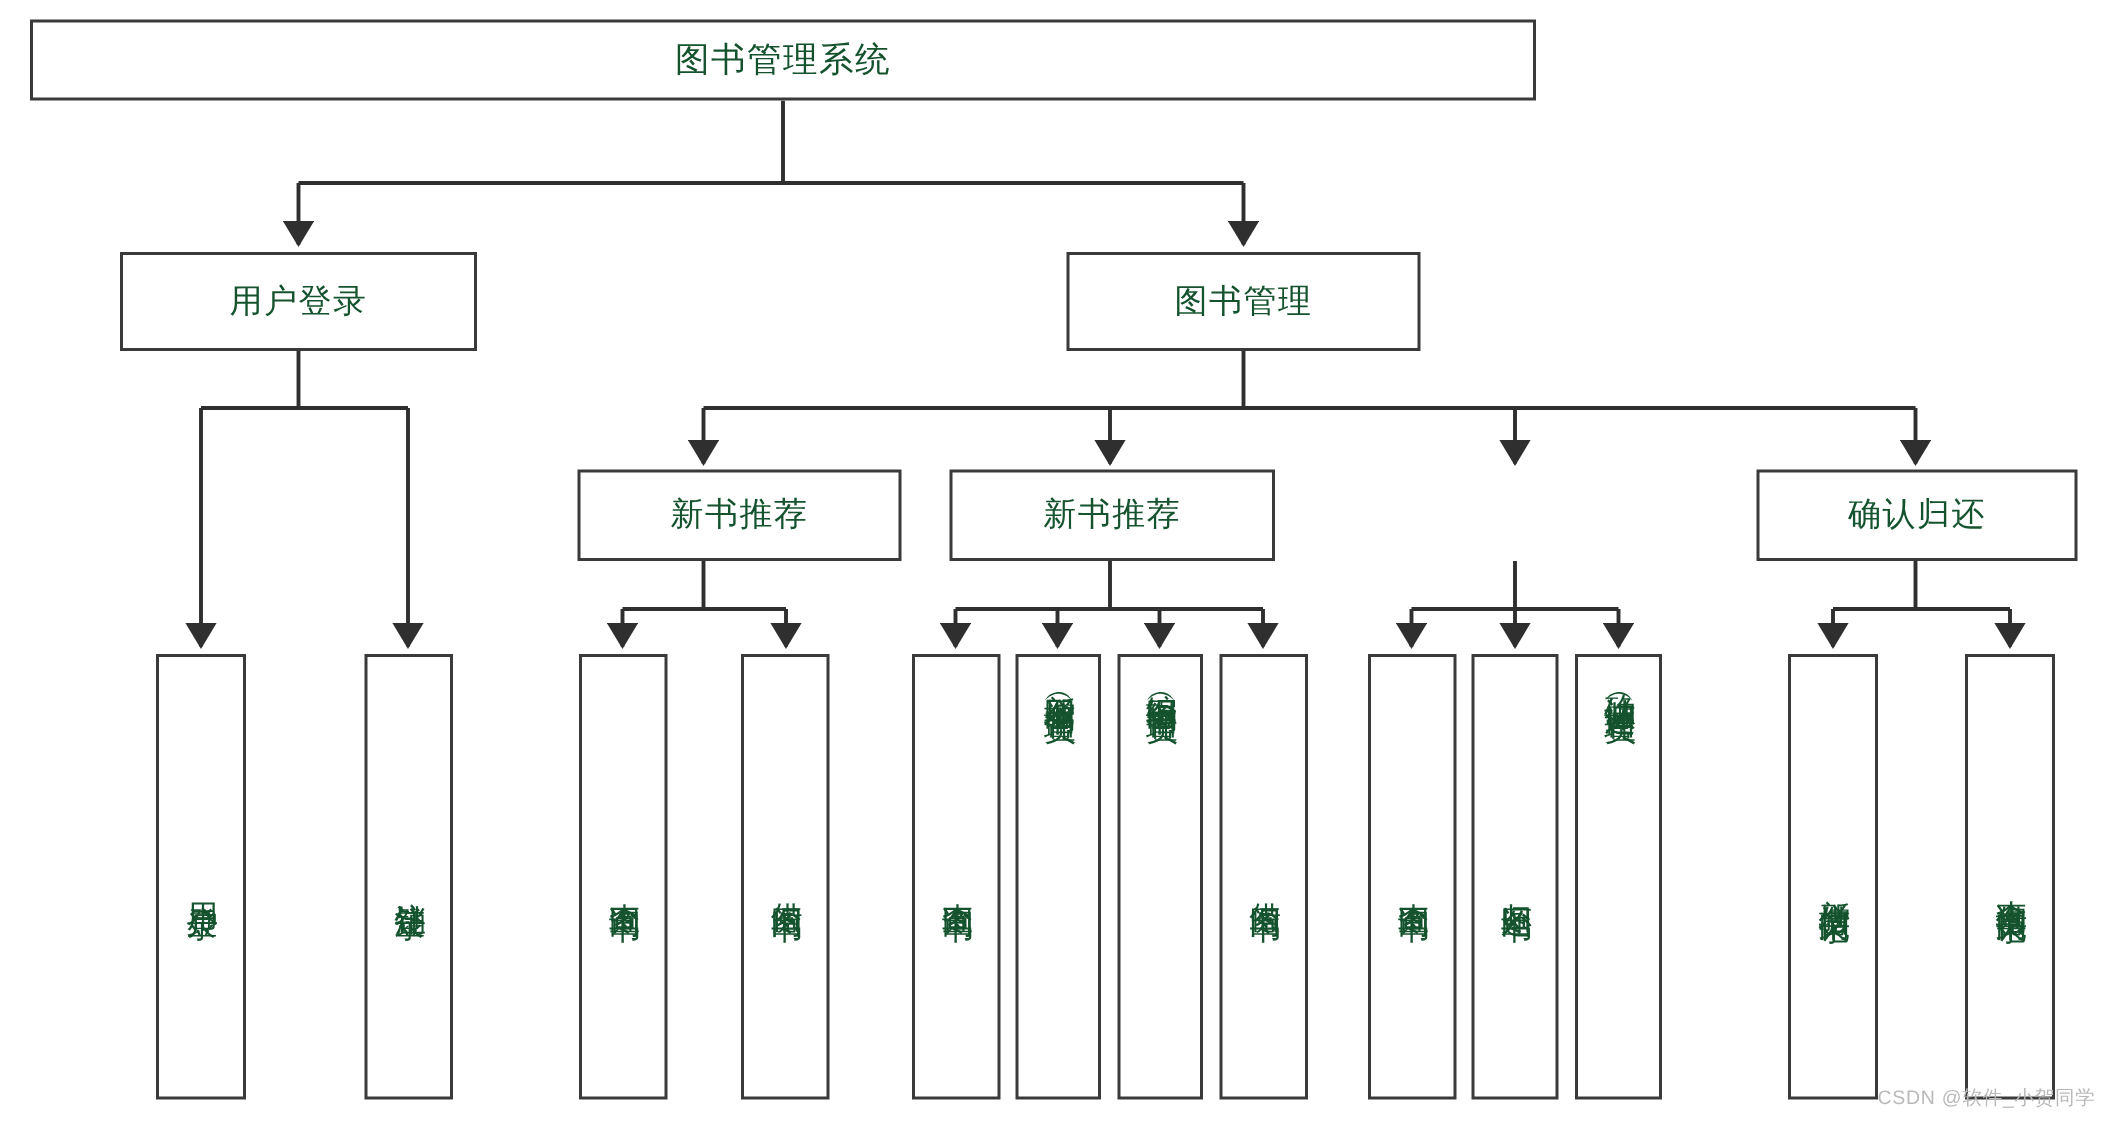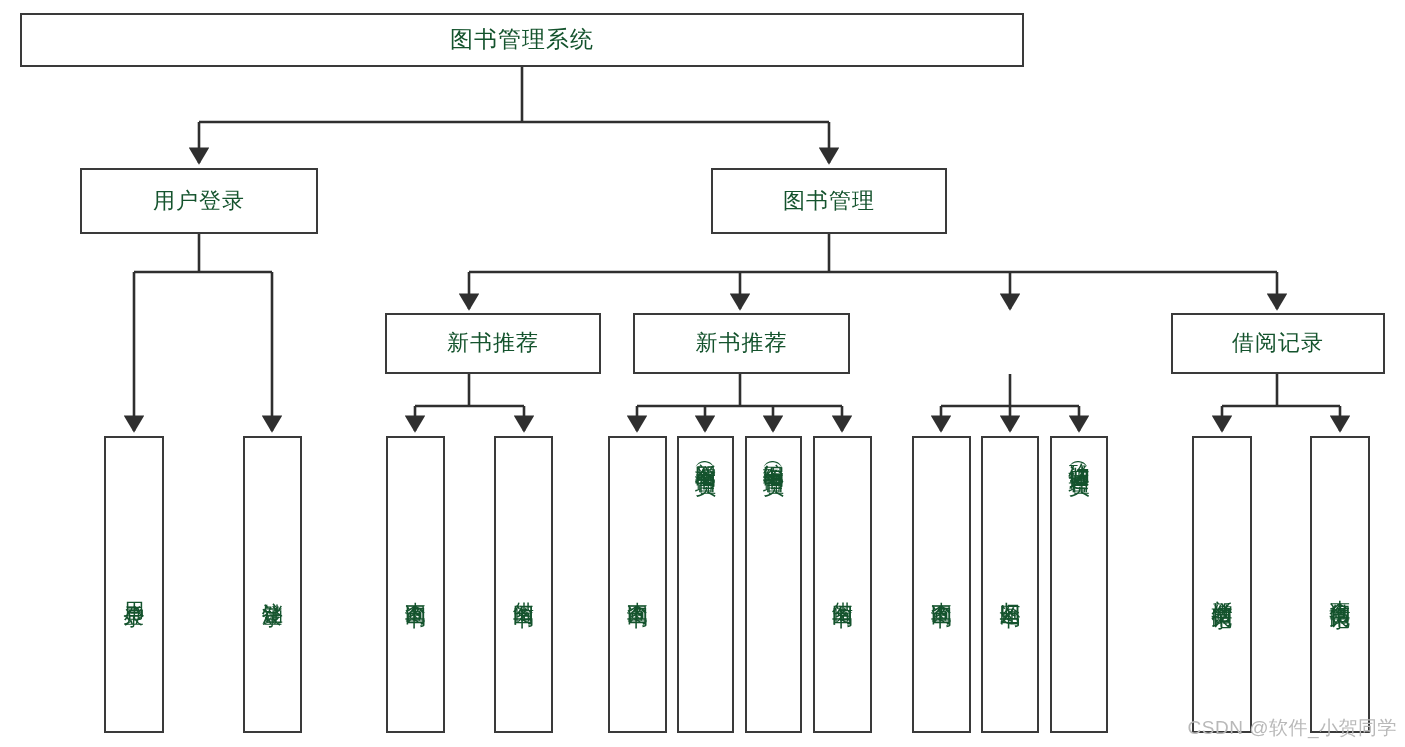--- a/index.html
+++ b/index.html
@@ -56,21 +56,21 @@
     margin-top: auto;
     margin-bottom: auto;
   }
   .node.root {
     font-size: 23px;
   }
   .watermark {
     position: absolute;
     right: 8px;
     bottom: 6px;
-    font-size: 19px;
+    font-size: 13px;
     color: #b9b9b9;
     letter-spacing: 0.5px;
     white-space: nowrap;
     pointer-events: none;
   }
 </style>
 </head>
 <body>
 
 <div id="canvas">
@@ -139,21 +139,21 @@
     <span>图书管理</span>
   </div>
 
   <div class="node horiz" style="left:362px; top:313px; width:216px; height:61px;margin-left:23px;">
     <span>新书推荐</span>
   </div>
   <div class="node horiz" style="left:633px; top:313px; width:217px; height:61px;">
     <span>新书推荐</span>
   </div>
   <div class="node horiz" style="left:1171px; top:313px; width:214px; height:61px;">
-    <span>借阅记录</span>
+    <span>确认归还</span>
   </div>
 
   <div class="node vert center" style="left:104px; top:436px; width:60px; height:297px;">
     <span class="vtext">用户登录</span>
   </div>
   <div class="node vert center" style="left:243px; top:436px; width:59px; height:297px;">
     <span class="vtext">注销登录</span>
   </div>
 
   <div class="node vert center" style="left:386px; top:436px; width:59px; height:297px;">

